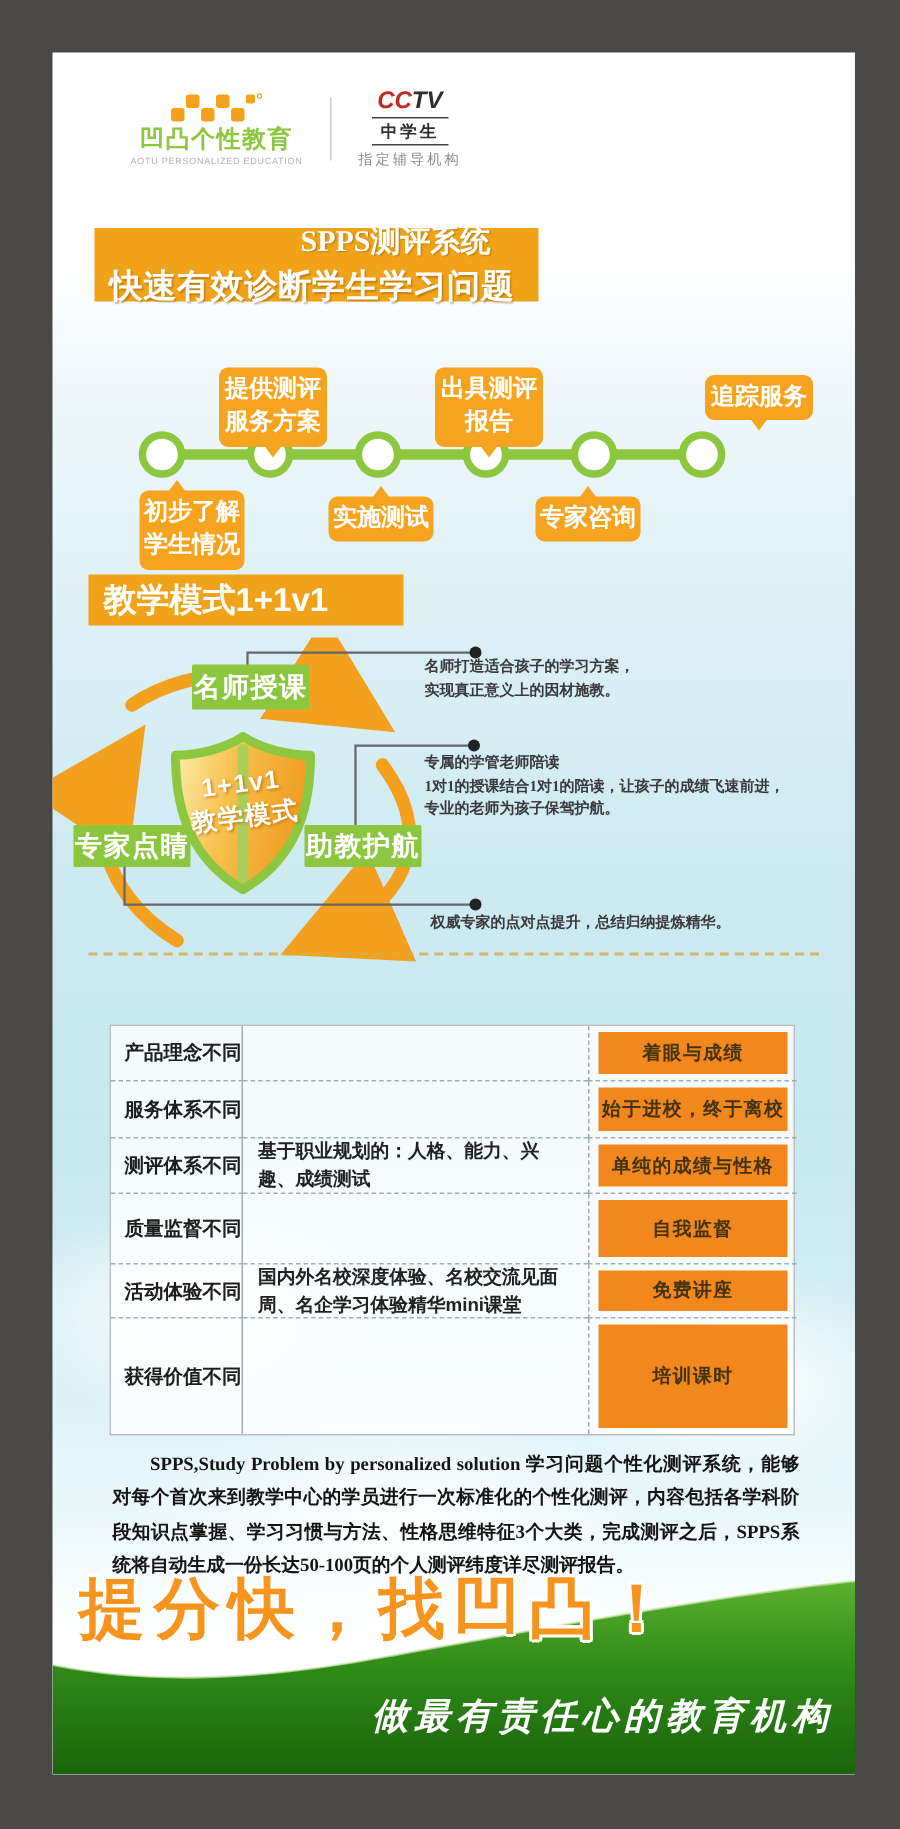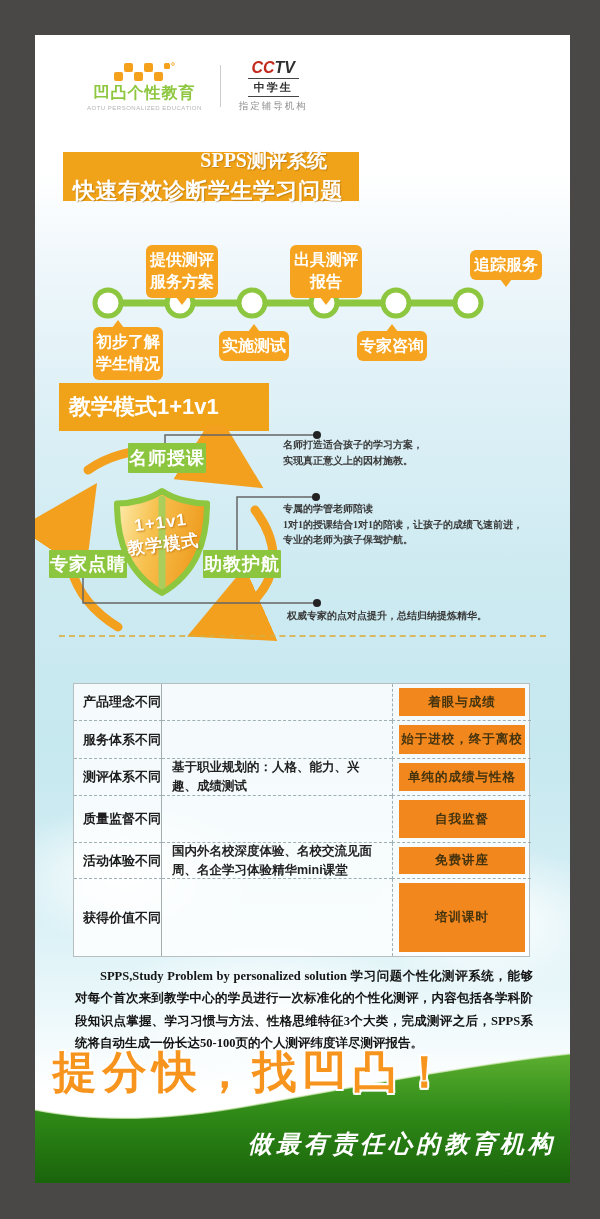--- a/index.html
+++ b/index.html
@@ -45,21 +45,21 @@
   .bubble.below::after{content:"";position:absolute;left:50%;top:-7px;margin-left:-6px;
     border-left:6px solid transparent;border-right:6px solid transparent;border-bottom:8px solid #f6a41f;}
   #b1{left:58px;top:82px;width:64px;} #b1::after{left:35%;}
   #b2{left:111px;top:0px;width:66px;}
   #b3{left:184px;top:86px;width:64px;}
   #b4{left:255px;top:0px;width:66px;}
   #b5{left:322px;top:86px;width:64px;}
   #b6{left:415px;top:5px;width:66px;margin-left:20px;}
 
   
-  .mode-banner{position:absolute;left:24px;top:348px;width:210px;height:48px;background:#f0a318;
+  .mode-banner{position:absolute;left:24px;top:348px;width:210px;height:34px;background:#f0a318;
     color:#fff;font-weight:bold;font-size:22px;display:flex;align-items:center;padding-left:10px;
     box-sizing:border-box;z-index:2;}
 
   
   .diagram{position:absolute;left:0;top:390px;width:535px;height:230px;z-index:2;}
   .diagram svg.layer{position:absolute;left:0;top:0;}
   .node{position:absolute;background:#8cc63f;border-radius:1px;color:#fff;z-index:3;
     font-family:"Liberation Serif",serif;font-weight:bold;font-size:18px;
     display:flex;align-items:center;justify-content:center;letter-spacing:1px;}
   #node-top{left:93px;top:18px;width:78px;height:30px;}

